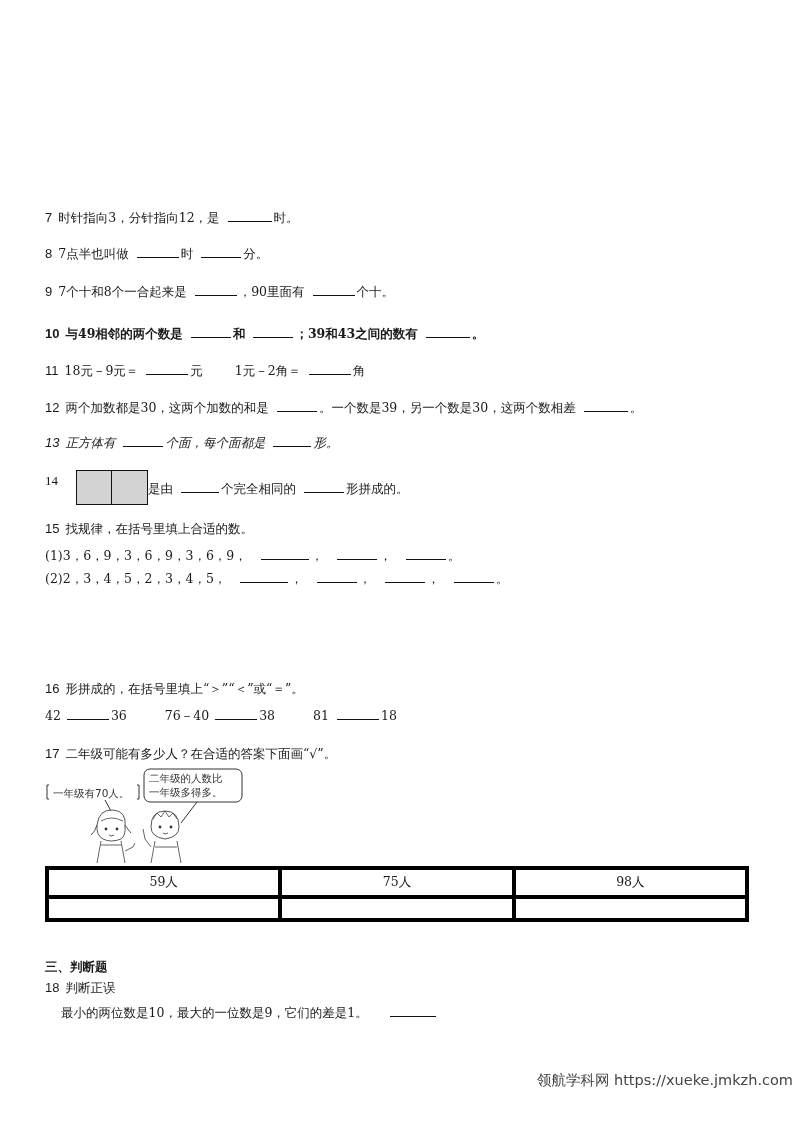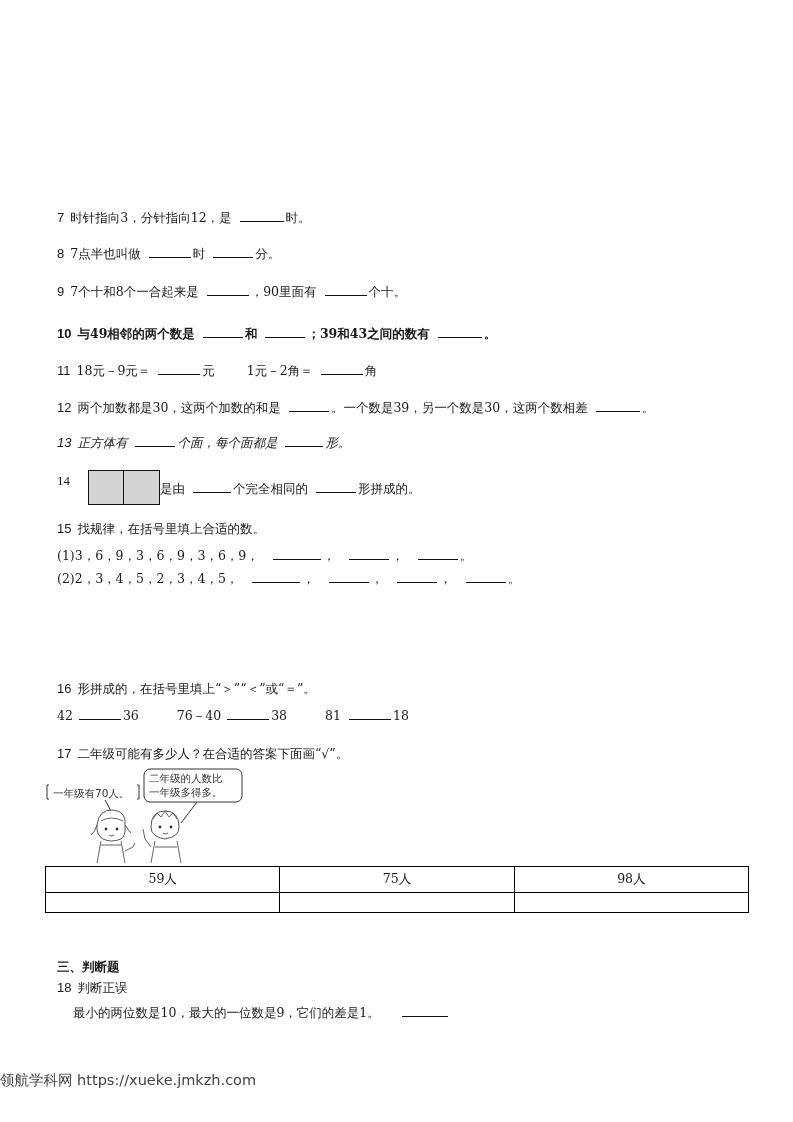--- a/index.html
+++ b/index.html
@@ -1,21 +1,21 @@
 <!DOCTYPE html>
 <html><head>
   <meta charset="utf-8">
   <style>
     html, body { margin: 0; padding: 0; background: #ffffff; }
     body {
       width: 793px; height: 1122px; position: relative; overflow: hidden;
       font-family: "DejaVu Serif", "Liberation Serif", serif;
       color: #1a1a1a; font-size: 12.5px;
     }
-    .q { position: absolute; left: 45px; white-space: nowrap; line-height: 16px; margin-left: 12px; }
+    .q { position: absolute; left: 45px; white-space: nowrap; line-height: 16px; }
     .num {
       font-family: "Liberation Sans", "DejaVu Sans", sans-serif;
       font-size: 13px; margin-right: 6px;
     }
     .num.serif { font-family: "Liberation Serif", "DejaVu Serif", serif; }
     .t { font-family: "DejaVu Serif", "Liberation Serif", serif; font-size: 12.5px; }
     .blank {
       display: inline-block; border-bottom: 1px solid #111; height: 13px;
       vertical-align: baseline; margin: 0 2px 0 8px;
     }
@@ -24,25 +24,25 @@
     .figure-rect {
       display: inline-block; width: 70px; height: 33px; vertical-align: middle;
       background: #d3d3d3; border: 1px solid #111; position: relative; margin: 0 0 0 18px;
     }
     .figure-rect .divider { position: absolute; left: 34px; top: 0; bottom: 0; width: 1px; background: #111; }
     .section-title { font-weight: bold; font-family: "DejaVu Sans", "Liberation Sans", sans-serif; font-size: 12.5px; }
     table.answer {
       position: absolute; left: 45px; top: 866px; width: 704px; border-collapse: collapse;
       font-family: "DejaVu Serif", "Liberation Serif", serif; font-size: 12.5px;
     }
-    table.answer td { border: 1px solid #000000; text-align: center; height: 25px; padding: 0; }
+    table.answer td { border: 4px solid #000000; text-align: center; height: 25px; padding: 0; }
     table.answer tr.empty td { height: 19px; }
     .illustration { position: absolute; left: 45px; top: 767px; width: 205px; height: 98px; }
     .footer {
-      position: absolute; top: 1071px; left: 0; width: 793px; text-align: left;
+      position: absolute; top: 1071px; left: 0; width: 793px; text-align: right;
       font-family: "DejaVu Sans", "Liberation Sans", sans-serif; font-size: 14.5px; color: #444;
     }
   </style>
 </head>
 <body>
 
 <div class="q" style="top:208px;">
   <span class="num">7</span><span class="t">时针指向3，分针指向12，是</span><span class="blank w44"></span><span class="t">时。</span>
 </div>
 

